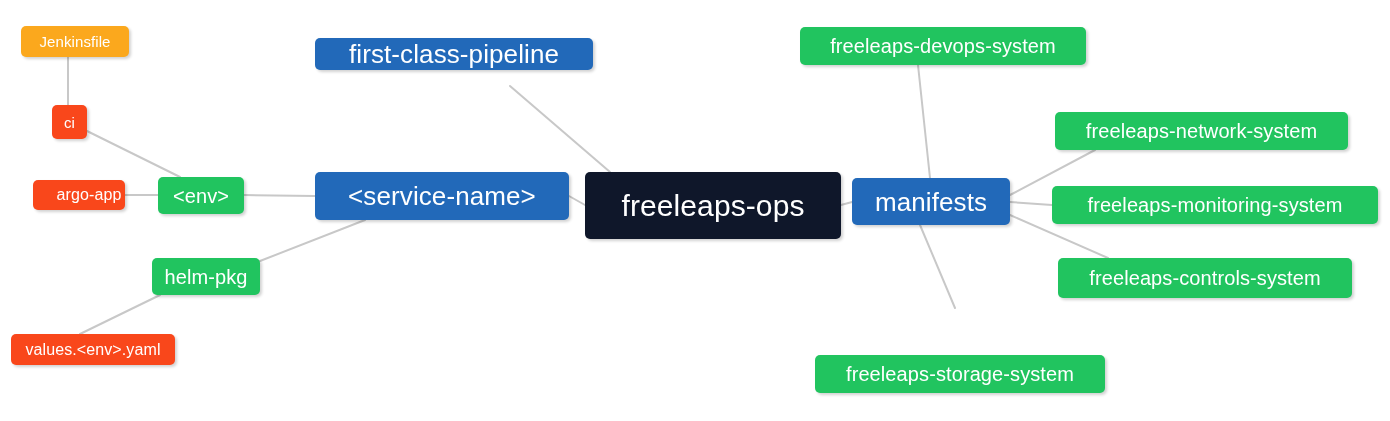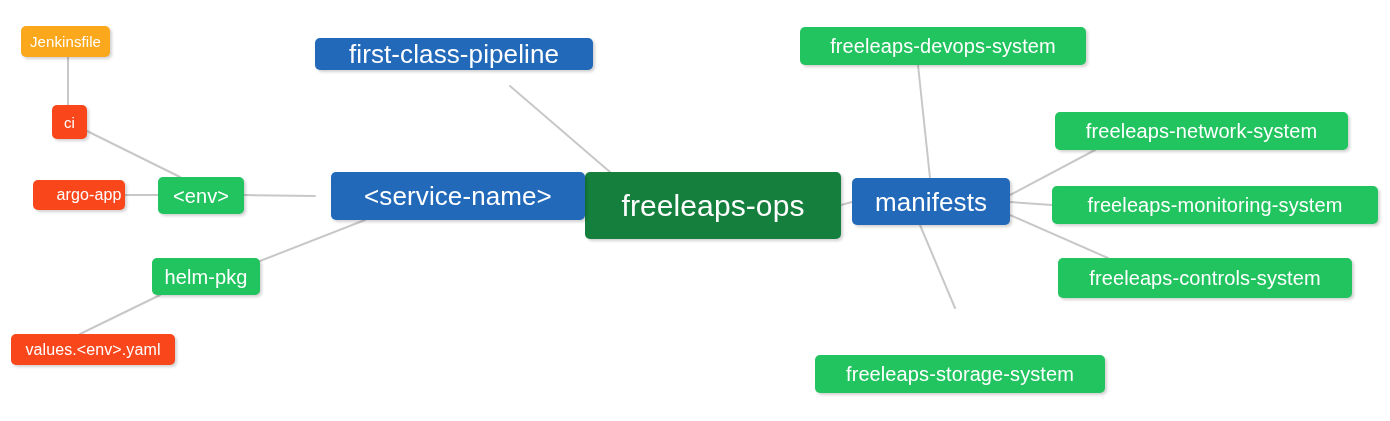--- a/index.html
+++ b/index.html
@@ -37,21 +37,21 @@
     align-items: center;
     justify-content: center;
     color: #ffffff;
     white-space: nowrap;
     border-radius: 5px;
     box-shadow: 2px 2px 3px rgba(0,0,0,0.18);
     line-height: 1;
     letter-spacing: 0.1px;
     user-select: none;
   }
-  .n-root      { background: #15803d; }
+  .n-root      { background: #0f172a; }
   .n-blue      { background: #2269b9; }
   .n-green     { background: #21c45f; }
   .n-orange    { background: #fba81d; }
   .n-red       { background: #f9471b; }
 </style>
 </head>
 <body>
 
 <div id="canvas">
   <svg id="edges" viewBox="0 0 1390 421" preserveAspectRatio="none">
@@ -67,21 +67,21 @@
       <line x1="930" y1="178" x2="918" y2="65"></line>
       <line x1="1010" y1="195" x2="1095" y2="150"></line>
       <line x1="1010" y1="202" x2="1052" y2="205"></line>
       <line x1="1010" y1="215" x2="1108" y2="258"></line>
       <line x1="920" y1="225" x2="955" y2="308"></line>
     </svg>
   <div id="nodes">
       <div class="node n-root" style="left: 585px; top: 172px; width: 256px; height: 67px; font-size: 30px;">
         <span>freeleaps-ops</span>
       </div>
-      <div class="node n-blue" style="left: 315px; top: 172px; width: 254px; height: 48px; font-size: 26px; margin-left: 16px;">
+      <div class="node n-blue" style="left: 315px; top: 172px; width: 254px; height: 48px; font-size: 26px;">
         <span>&lt;service-name&gt;</span>
       </div>
       <div class="node n-blue" style="left: 315px; top: 38px; width: 278px; height: 32px; font-size: 26px;">
         <span>first-class-pipeline</span>
       </div>
       <div class="node n-blue" style="left: 852px; top: 178px; width: 158px; height: 47px; font-size: 26px;">
         <span>manifests</span>
       </div>
       <div class="node n-green" style="left: 158px; top: 177px; width: 86px; height: 37px; font-size: 20px;">
         <span>&lt;env&gt;</span>
@@ -97,21 +97,21 @@
       </div>
       <div class="node n-green" style="left: 1052px; top: 186px; width: 326px; height: 38px; font-size: 20px;">
         <span>freeleaps-monitoring-system</span>
       </div>
       <div class="node n-green" style="left: 1058px; top: 258px; width: 294px; height: 40px; font-size: 20px;">
         <span>freeleaps-controls-system</span>
       </div>
       <div class="node n-green" style="left: 815px; top: 312px; width: 290px; height: 38px; font-size: 20px; margin-top: 43px;">
         <span>freeleaps-storage-system</span>
       </div>
-      <div class="node n-orange" style="left: 21px; top: 26px; width: 89px; height: 31px; font-size: 15px; text-align: right;">
+      <div class="node n-orange" style="left: 21px; top: 26px; width: 108px; height: 31px; font-size: 15px; text-align: right;">
         <span>Jenkinsfile</span>
       </div>
       <div class="node n-red" style="left: 52px; top: 105px; width: 35px; height: 34px; font-size: 15px;">
         <span>ci</span>
       </div>
       <div class="node n-red" style="left: 33px; top: 180px; width: 92px; height: 30px; font-size: 16px; padding-left: 20px;">
         <span>argo-app</span>
       </div>
       <div class="node n-red" style="left: 11px; top: 334px; width: 164px; height: 31px; font-size: 16px;">
         <span>values.&lt;env&gt;.yaml</span>

